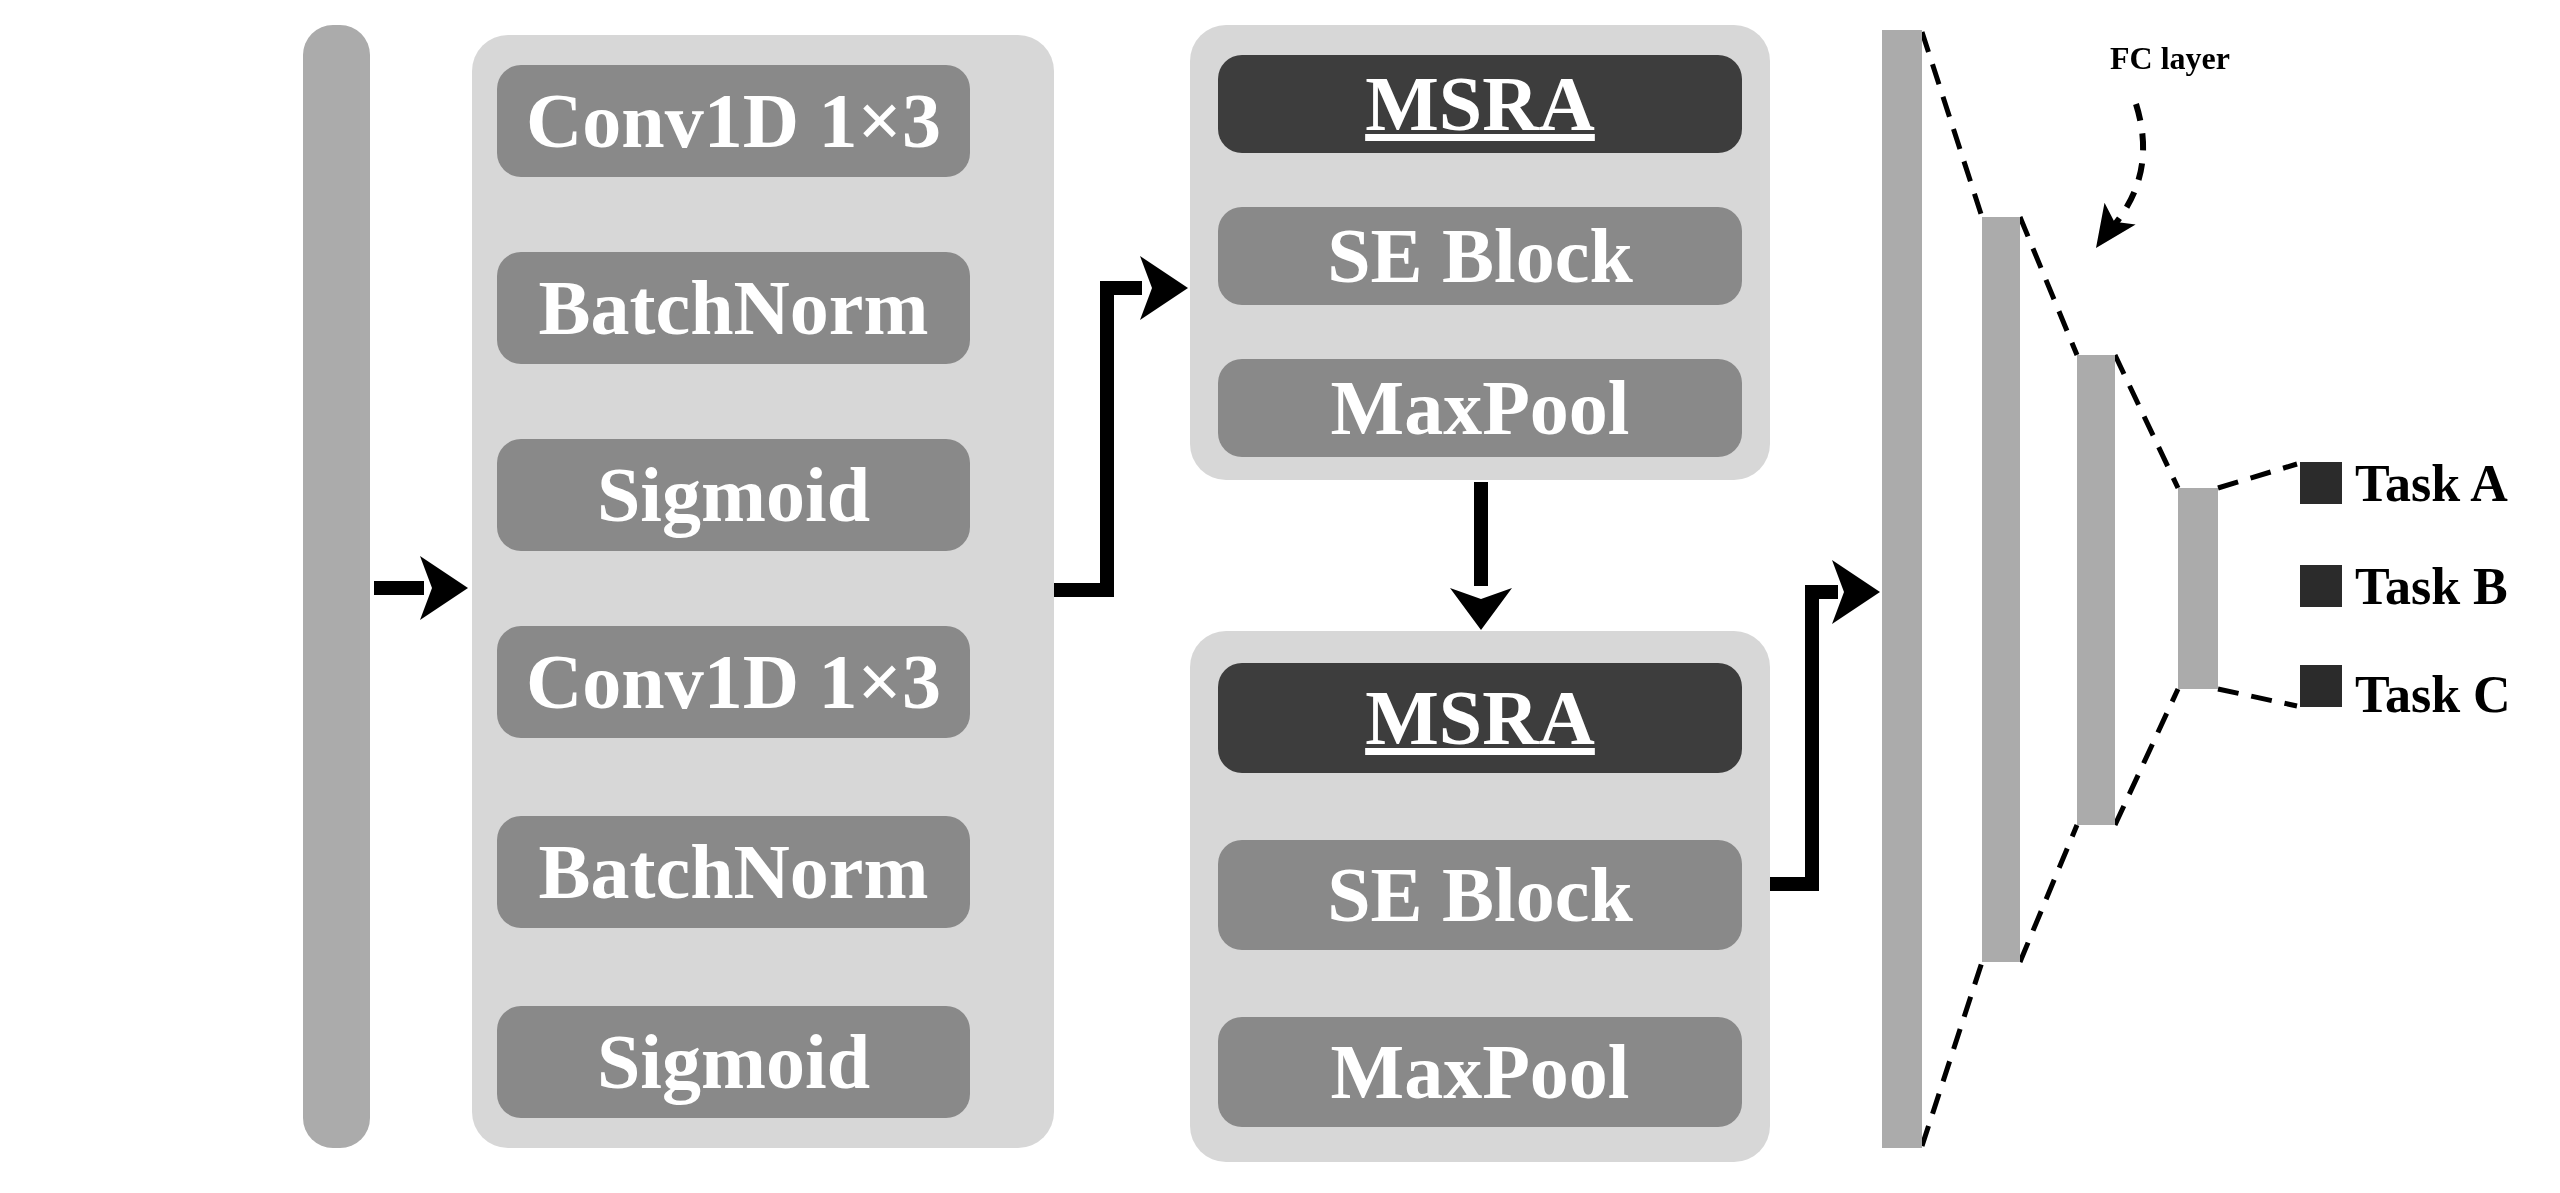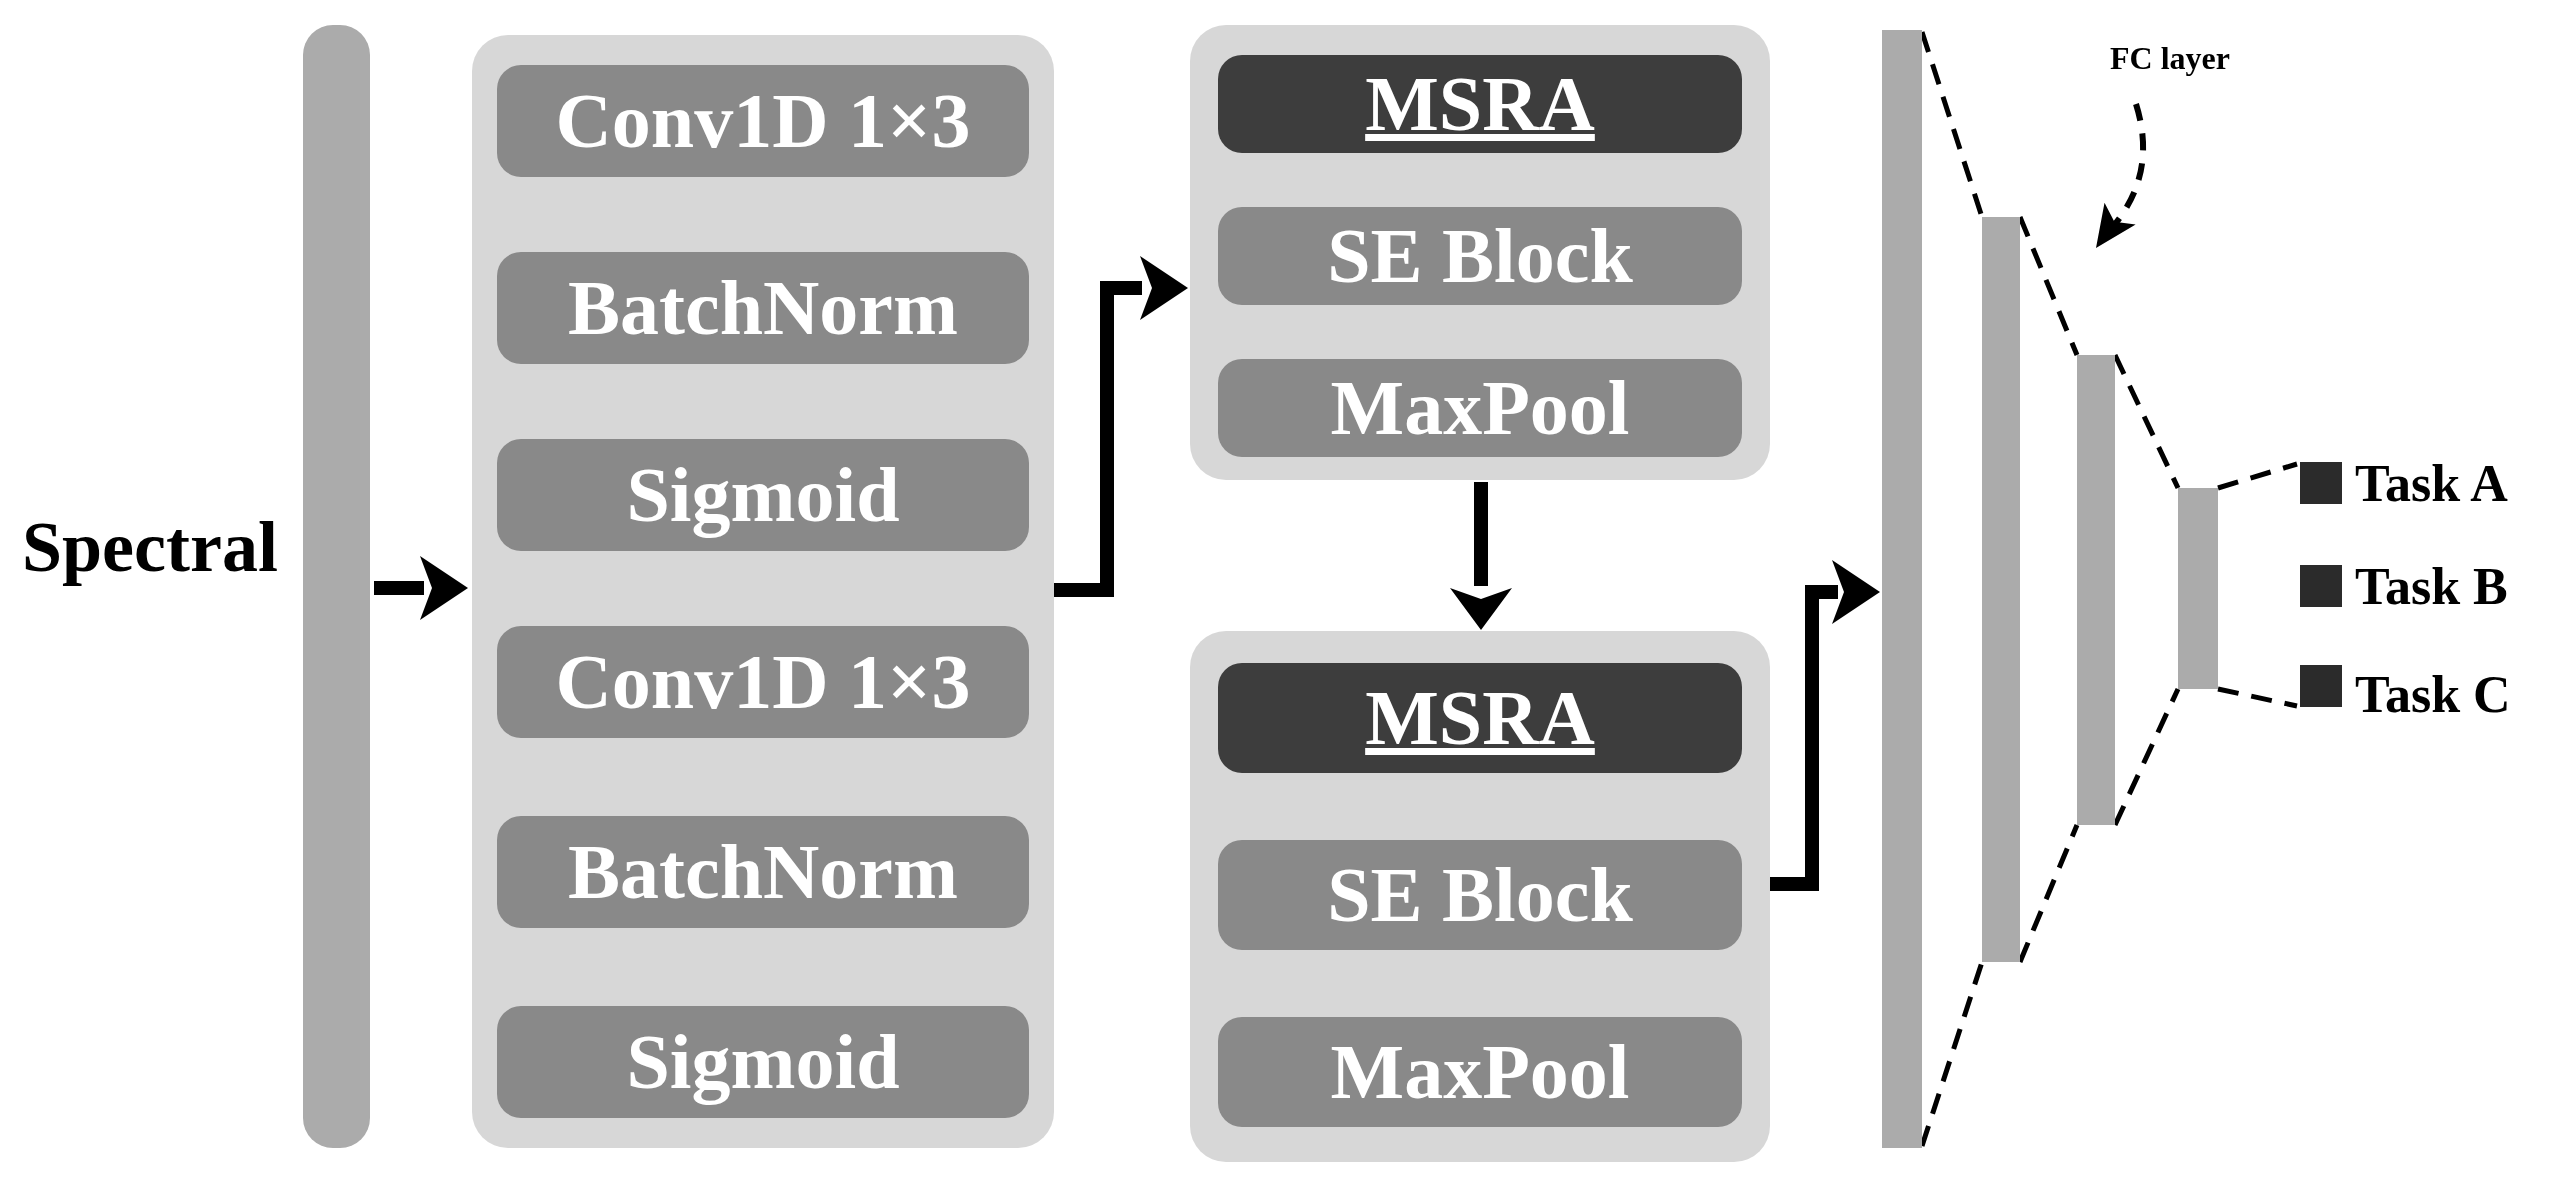--- a/index.html
+++ b/index.html
@@ -26,21 +26,21 @@
   .module.conv{left:472px;top:35px;width:582px;height:1113px;}
   .module.msra-top{left:1190px;top:25px;width:580px;height:455px;}
   .module.msra-bottom{left:1190px;top:631px;width:580px;height:531px;}
 
   .block{position:absolute;background:var(--block-bg,#898989);border-radius:24px;
     color:var(--block-text,#fff);font-weight:bold;font-size:78px;
     display:flex;align-items:center;justify-content:center;z-index:3;white-space:nowrap;}
   .block.dark{background:var(--block-dark-bg,#3d3d3d);text-decoration:underline;}
 
   
-  .conv .block{left:25px;width:532px;height:112px;}
+  .conv .block{left:25px;width:473px;height:112px;}
   .conv .b0{top:30px;}  .conv .b1{top:217px;} .conv .b2{top:404px;}
   .conv .b3{top:591px;} .conv .b4{top:781px;} .conv .b5{top:971px;}
 
   .msra-top .block{left:28px;width:524px;height:98px;}
   .msra-top .b0{top:30px;} .msra-top .b1{top:182px;} .msra-top .b2{top:334px;}
 
   .msra-bottom .block{left:28px;width:524px;height:110px;}
   .msra-bottom .b0{top:32px;} .msra-bottom .b1{top:209px;} .msra-bottom .b2{top:386px;}
 
   
@@ -129,21 +129,20 @@
       <path class="dash" d="M2218 689 L2297 706"></path>
     </g>
 
     <g>
       <path class="dash-fc" d="M2136 104 C2152 155 2140 196 2110 230"></path>
       <polygon class="head" points="0,0 -19,-42 0,-32 19,-42" transform="translate(2096,248) rotate(35)"></polygon>
     </g>
   </svg>
 
   <div class="abs input-label">
-    <div>Spectral</div>
   </div>
 
   <div class="abs feature-bar"></div>
 
   <div class="abs module conv">
     <div class="block b0">Conv1D 1×3</div>
     <div class="block b1">BatchNorm</div>
     <div class="block b2">Sigmoid</div>
     <div class="block b3">Conv1D 1×3</div>
     <div class="block b4">BatchNorm</div>

